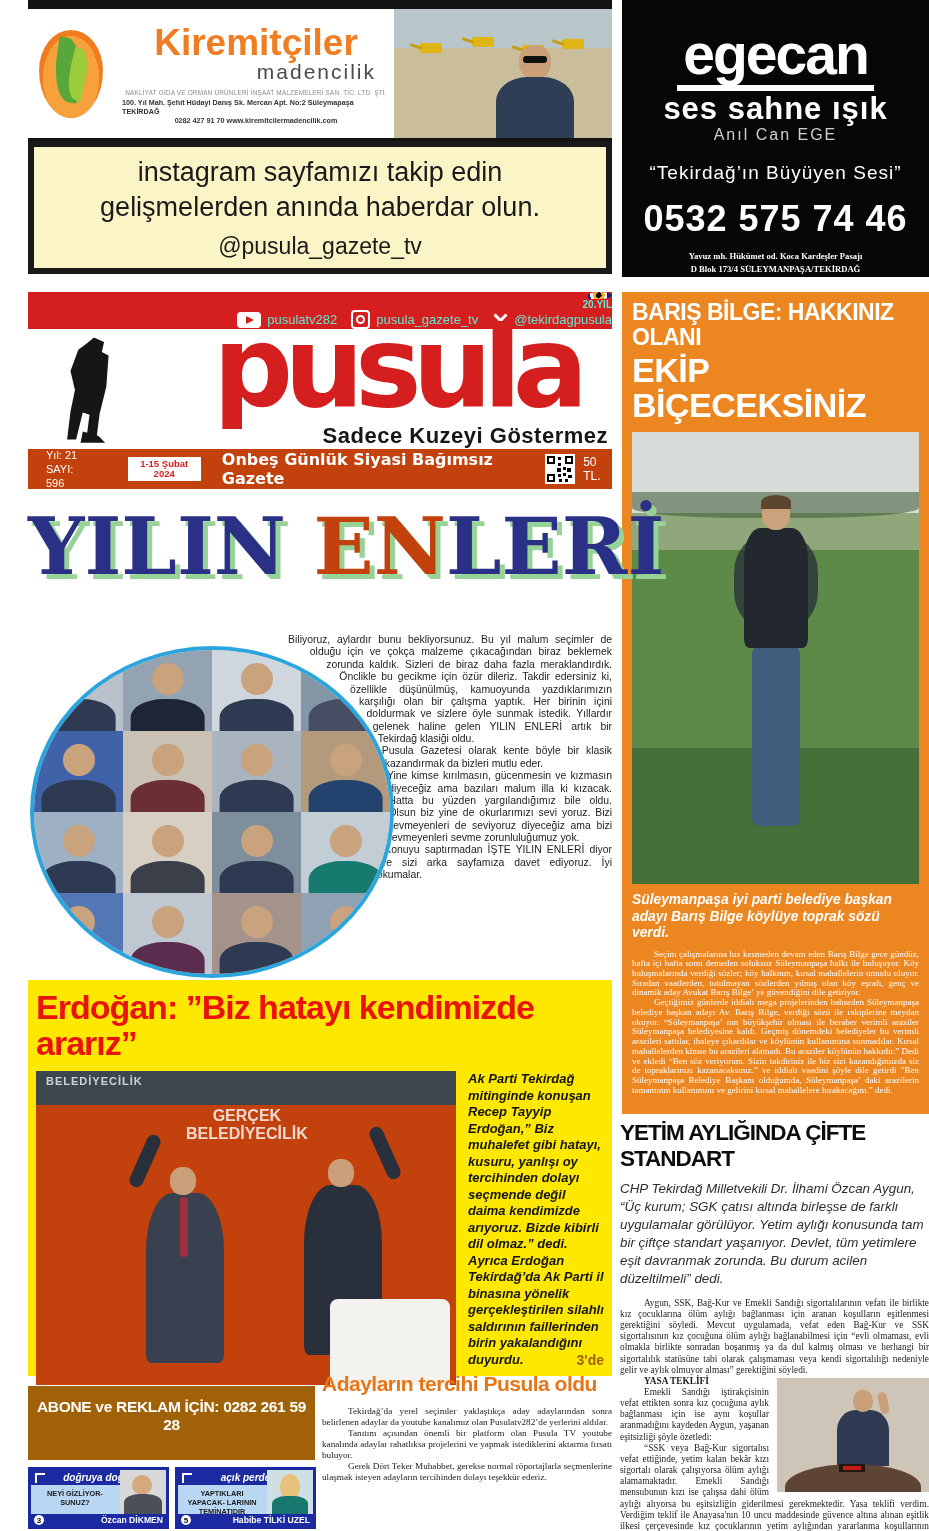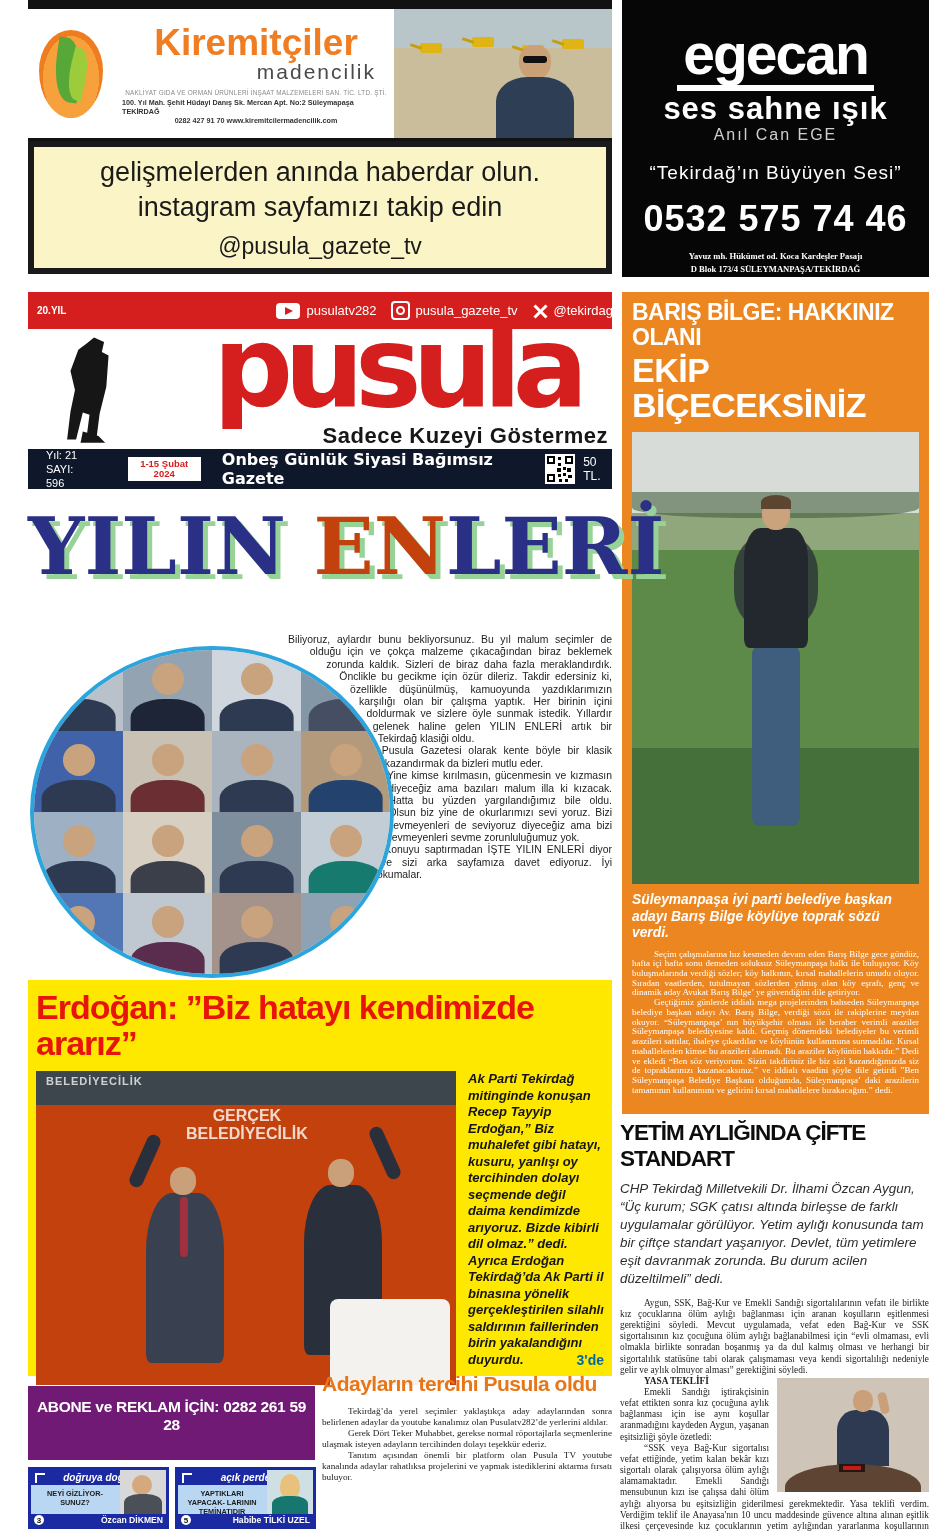--- a/index.html
+++ b/index.html
@@ -44,39 +44,39 @@
   .ege-addr{font-size:8.6px;font-weight:bold;margin-top:10px;line-height:1.5;font-family:"Liberation Serif",serif;}
 
   
   .ad-insta{left:28px;top:141px;width:584px;height:133px;background:#fbf4c6;border:6px solid #1a1a1a;
             box-sizing:border-box;display:flex;flex-direction:column;align-items:center;justify-content:center;color:#1a1a1a;}
   .insta-line{font-size:27px;line-height:1.3;}
   .insta-handle{font-size:23px;margin-top:8px;}
 
   
   .masthead{left:28px;top:292px;width:584px;height:197px;}
-  .mh-top{position:relative;height:37px;background:#d41f1e;display:flex;align-items:center;color:#ffffff;}
+  .mh-top{position:relative;height:37px;background:#d41f1e;display:flex;align-items:flex-end;color:#5eead4;flex-direction:column;}
   .eye{width:24px;height:24px;border-radius:50% 50% 50% 8%;margin-left:6px;
        background:radial-gradient(circle at 45% 45%, #000 0 20%, #f5a623 20% 42%, #f2f2f2 42% 62%, #16247d 62% 100%);}
   .mh-year{font-size:10px;font-weight:bold;margin-left:3px;}
   .mh-social{display:flex;align-items:center;gap:6px;margin-left:210px;font-size:13px;}
   .yt-ic{width:24px;height:16px;background:#fff;border-radius:4px;position:relative;}
   .yt-ic::after{content:"";position:absolute;left:9px;top:4px;border-left:8px solid #d41f1e;
        border-top:4px solid transparent;border-bottom:4px solid transparent;}
   .ig-ic{width:15px;height:15px;border:2px solid #fff;border-radius:4px;position:relative;margin-left:8px;}
   .ig-ic::after{content:"";position:absolute;left:3px;top:3px;width:5px;height:5px;border:2px solid #fff;border-radius:50%;}
   .x-ic{margin-left:8px;width:16px;height:14px;position:relative;}
   .x-ic::before,.x-ic::after{content:"";position:absolute;left:7px;top:-1px;width:3px;height:17px;background:#fff;}
   .x-ic::before{transform:rotate(45deg);} .x-ic::after{transform:rotate(-45deg);}
   .mh-mid{position:relative;height:120px;background:#fff;}
   .ata{position:absolute;left:30px;top:4px;width:72px;height:112px;}
   .logo-pusula{position:absolute;left:185px;top:-18px;font-size:112px;font-weight:bold;color:#d41f1e;
        letter-spacing:-9px;font-family:"DejaVu Sans",sans-serif;line-height:1;}
   .mh-tagline{position:absolute;right:4px;bottom:0;font-size:22px;font-weight:800;color:#171717;letter-spacing:.5px;}
-  .mh-bot{position:relative;height:40px;background:#0f172a;display:flex;align-items:center;color:#fff;}
+  .mh-bot{position:relative;height:40px;background:#c2410c;display:flex;align-items:center;color:#fff;}
   .mh-yil{font-size:11px;line-height:1.3;margin-left:18px;}
   .mh-datebox{background:#fff;color:#d41f1e;font-size:9.5px;font-weight:bold;text-align:center;
        line-height:1.1;padding:2px 6px;margin-left:40px;}
   .mh-desc{font-size:16px;font-weight:bold;margin-left:21px;font-family:"DejaVu Sans",sans-serif;}
   .qr{margin-left:34px;width:30px;height:30px;background:#fff;}
   .mh-price{font-size:12px;margin-left:8px;}
 
   
   .orange{left:622px;top:292px;width:307px;height:822px;background:#ec8620;color:#fff;box-sizing:border-box;padding:8px 10px;}
   .o-kicker{font-size:23px;font-weight:900;letter-spacing:-.5px;line-height:1.1;}
@@ -134,24 +134,24 @@
   .fig .arm{position:absolute;width:14px;height:56px;border-radius:8px;background:#2a2f3c;top:-34px;}
   .fig .torso{position:absolute;left:0;top:26px;width:78px;height:170px;border-radius:34% 34% 6% 6%;background:#2a2f3c;}
   .figA{left:110px;top:96px;width:80px;height:210px;}
   .figA .arm{left:-8px;transform:rotate(24deg);}
   .figA .torso{background:#39404f;}
   .figA .tie{position:absolute;left:34px;top:30px;width:8px;height:60px;background:#a03040;border-radius:4px;}
   .figB{left:268px;top:88px;width:80px;height:220px;}
   .figB .arm{left:74px;transform:rotate(-24deg);}
   .podium{position:absolute;right:6px;bottom:0;width:120px;height:86px;background:#f4f2ee;border-radius:8px 8px 0 0;}
   .erdo-col{margin-left:12px;color:#141414;font-size:13px;line-height:1.27;font-weight:bold;font-style:italic;}
-  .erdo-ref{color:#0369a1;font-weight:900;font-style:normal;float:right;font-size:14px;}
-
-  
-  .abone{left:28px;top:1386px;width:287px;height:74px;background:#701a75;color:#fff;
+  .erdo-ref{color:#a16207;font-weight:900;font-style:normal;float:right;font-size:14px;}
+
+  
+  .abone{left:28px;top:1386px;width:287px;height:74px;background:#a16207;color:#fff;
      font-size:15.5px;font-weight:900;text-align:center;padding-top:12px;box-sizing:border-box;letter-spacing:-.3px;}
 
   
   .card{position:absolute;top:1467px;width:141px;height:62px;border:3px solid #1b2aa0;background:#b9d7f3;box-sizing:border-box;}
   .card1{left:28px;} .card2{left:175px;}
   .card-head{height:15px;background:#1b2aa0;color:#fff;font-size:10px;font-style:italic;font-weight:600;
      display:flex;align-items:center;justify-content:center;position:relative;}
   .card-head::before{content:"";position:absolute;left:4px;top:3px;width:8px;height:8px;border-left:2px solid #fff;border-top:2px solid #fff;}
   .card-mid{position:relative;height:29px;}
   .card-title{position:absolute;left:3px;top:4px;width:82px;font-size:7.3px;font-weight:800;color:#1a1a1a;
@@ -226,22 +226,22 @@
     <div class="ege-person">Anıl Can EGE</div>
     <div class="ege-slogan">“Tekirdağ’ın Büyüyen Sesi”</div>
     <div class="ege-phone">0532 575 74 46</div>
     <div class="ege-addr">
       <div>Yavuz mh. Hükümet od. Koca Kardeşler Pasajı</div>
       <div>D Blok 173/4 SÜLEYMANPAŞA/TEKİRDAĞ</div>
     </div>
   </div>
 
   <div class="abs ad-insta">
+    <div class="insta-line">instagram sayfamızı takip edin</div>
     <div class="insta-line">gelişmelerden anında haberdar olun.</div>
-    <div class="insta-line">instagram sayfamızı takip edin</div>
     <div class="insta-handle">@pusula_gazete_tv</div>
   </div>
 
   <div class="abs masthead">
     <div class="mh-top">
       <div class="eye"></div>
       <div class="mh-year">20.YIL</div>
       <div class="mh-social">
         <span class="yt-ic"></span>
         <span>pusulatv282</span>
@@ -413,18 +413,18 @@
     <div class="card-bot">
       <span class="card-num">5</span>
       <span>Habibe TİLKİ UZEL</span>
     </div>
   </div>
 
   <div class="abs aday">
     <div class="aday-head">Adayların tercihi Pusula oldu</div>
     <div class="aday-body">
       <p>Tekirdağ’da yerel seçimler yaklaştıkça aday adaylarından sonra belirlenen adaylar da youtube kanalımız olan Pusulatv282’de yerlerini aldılar.</p>
+      <p>Tanıtım açısından önemli bir platform olan Pusula TV youtube kanalında adaylar rahatlıksa projelerini ve yapmak istediklerini aktarma fırsatı buluyor.</p>
       <p>Gerek Dört Teker Muhabbet, gerekse normal röportajlarla seçmenlerine ulaşmak isteyen adayların tercihinden dolayı teşekkür ederiz.</p>
-      <p>Tanıtım açısından önemli bir platform olan Pusula TV youtube kanalında adaylar rahatlıksa projelerini ve yapmak istediklerini aktarma fırsatı buluyor.</p>
     </div>
   </div>
 
 </div>
 
 </body></html>

